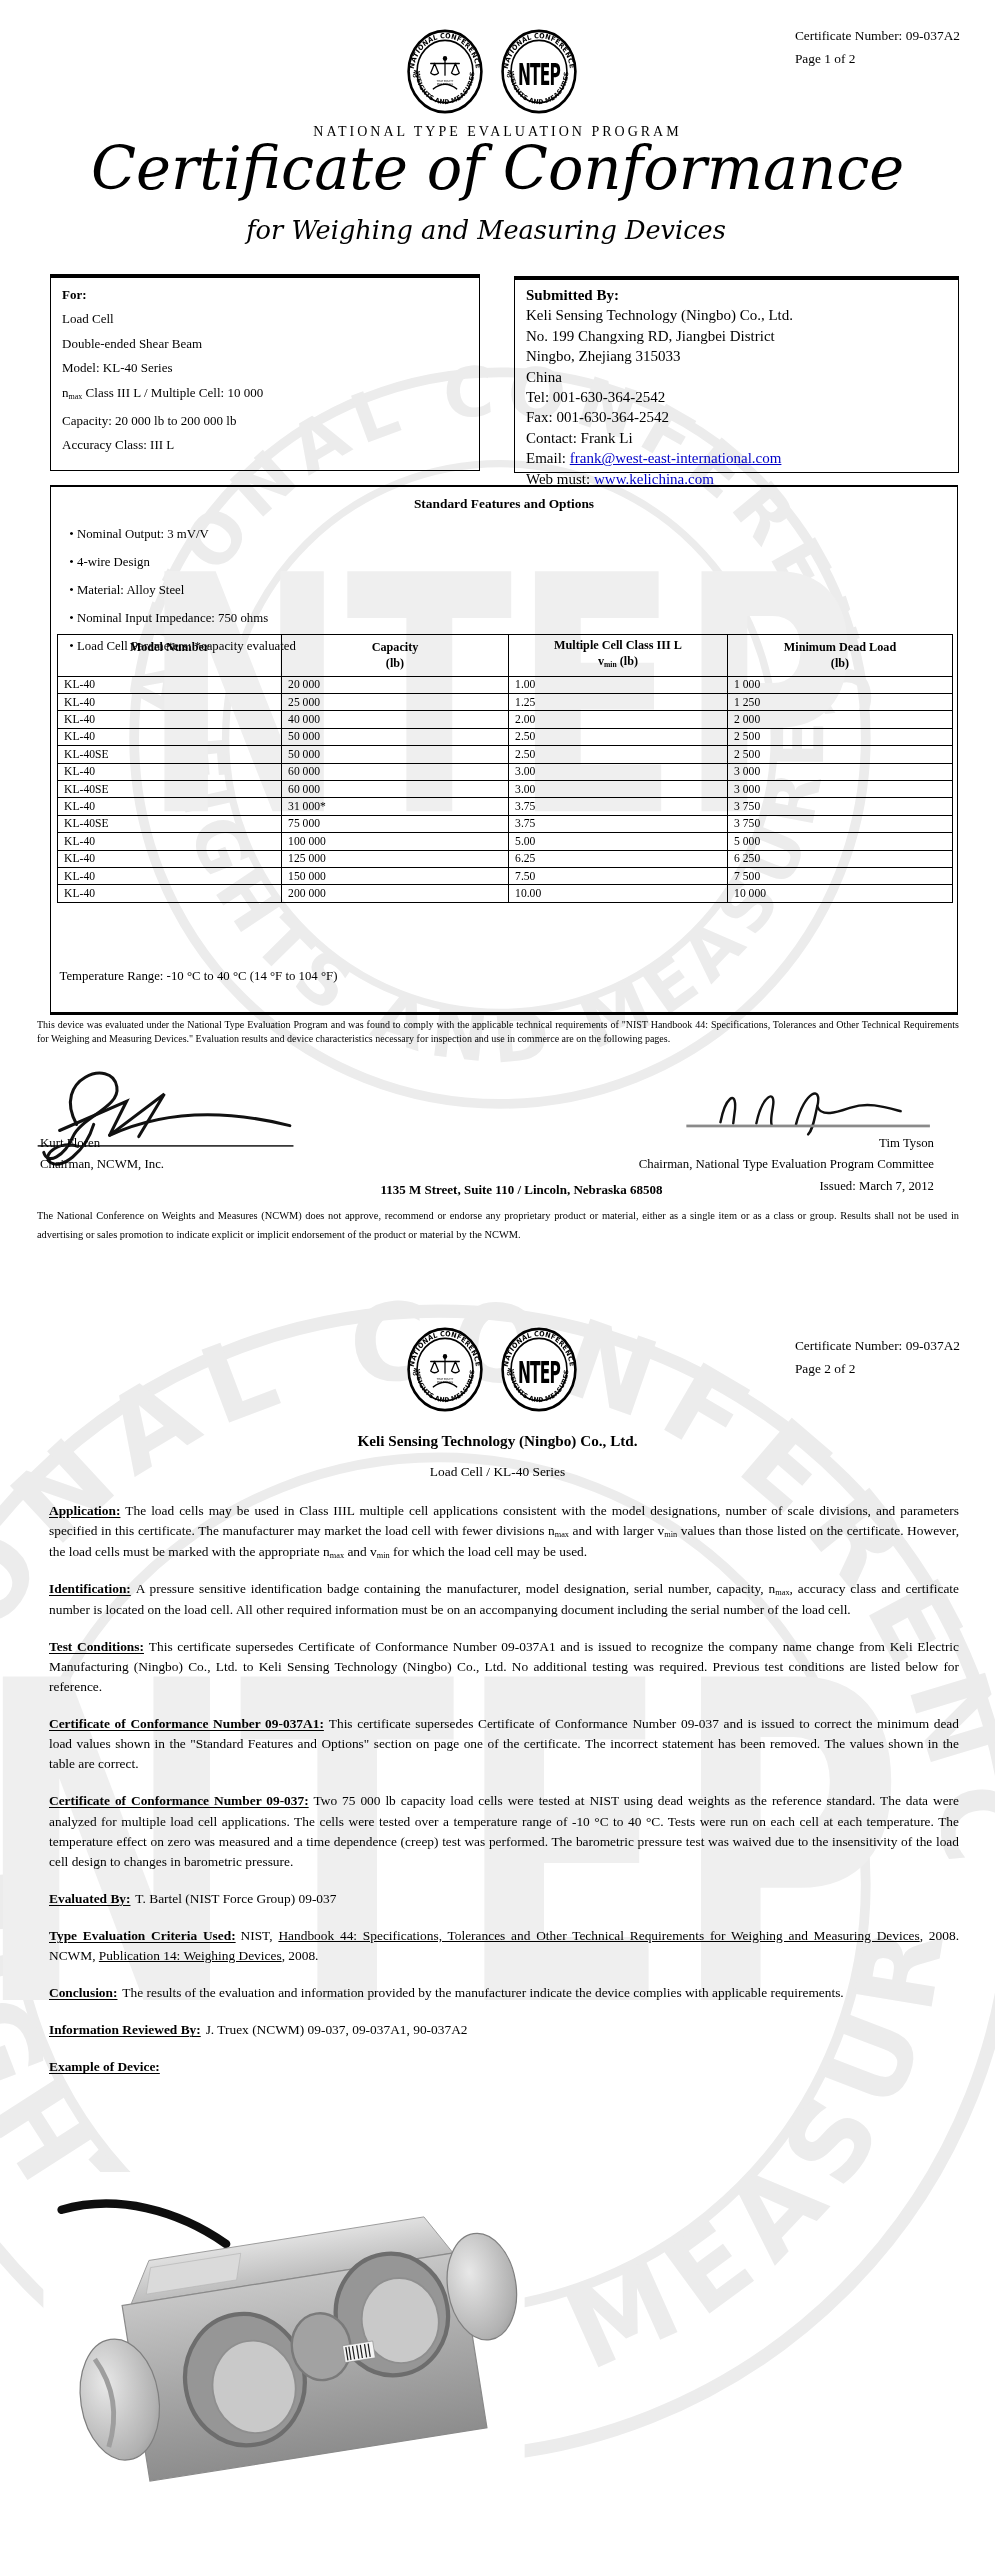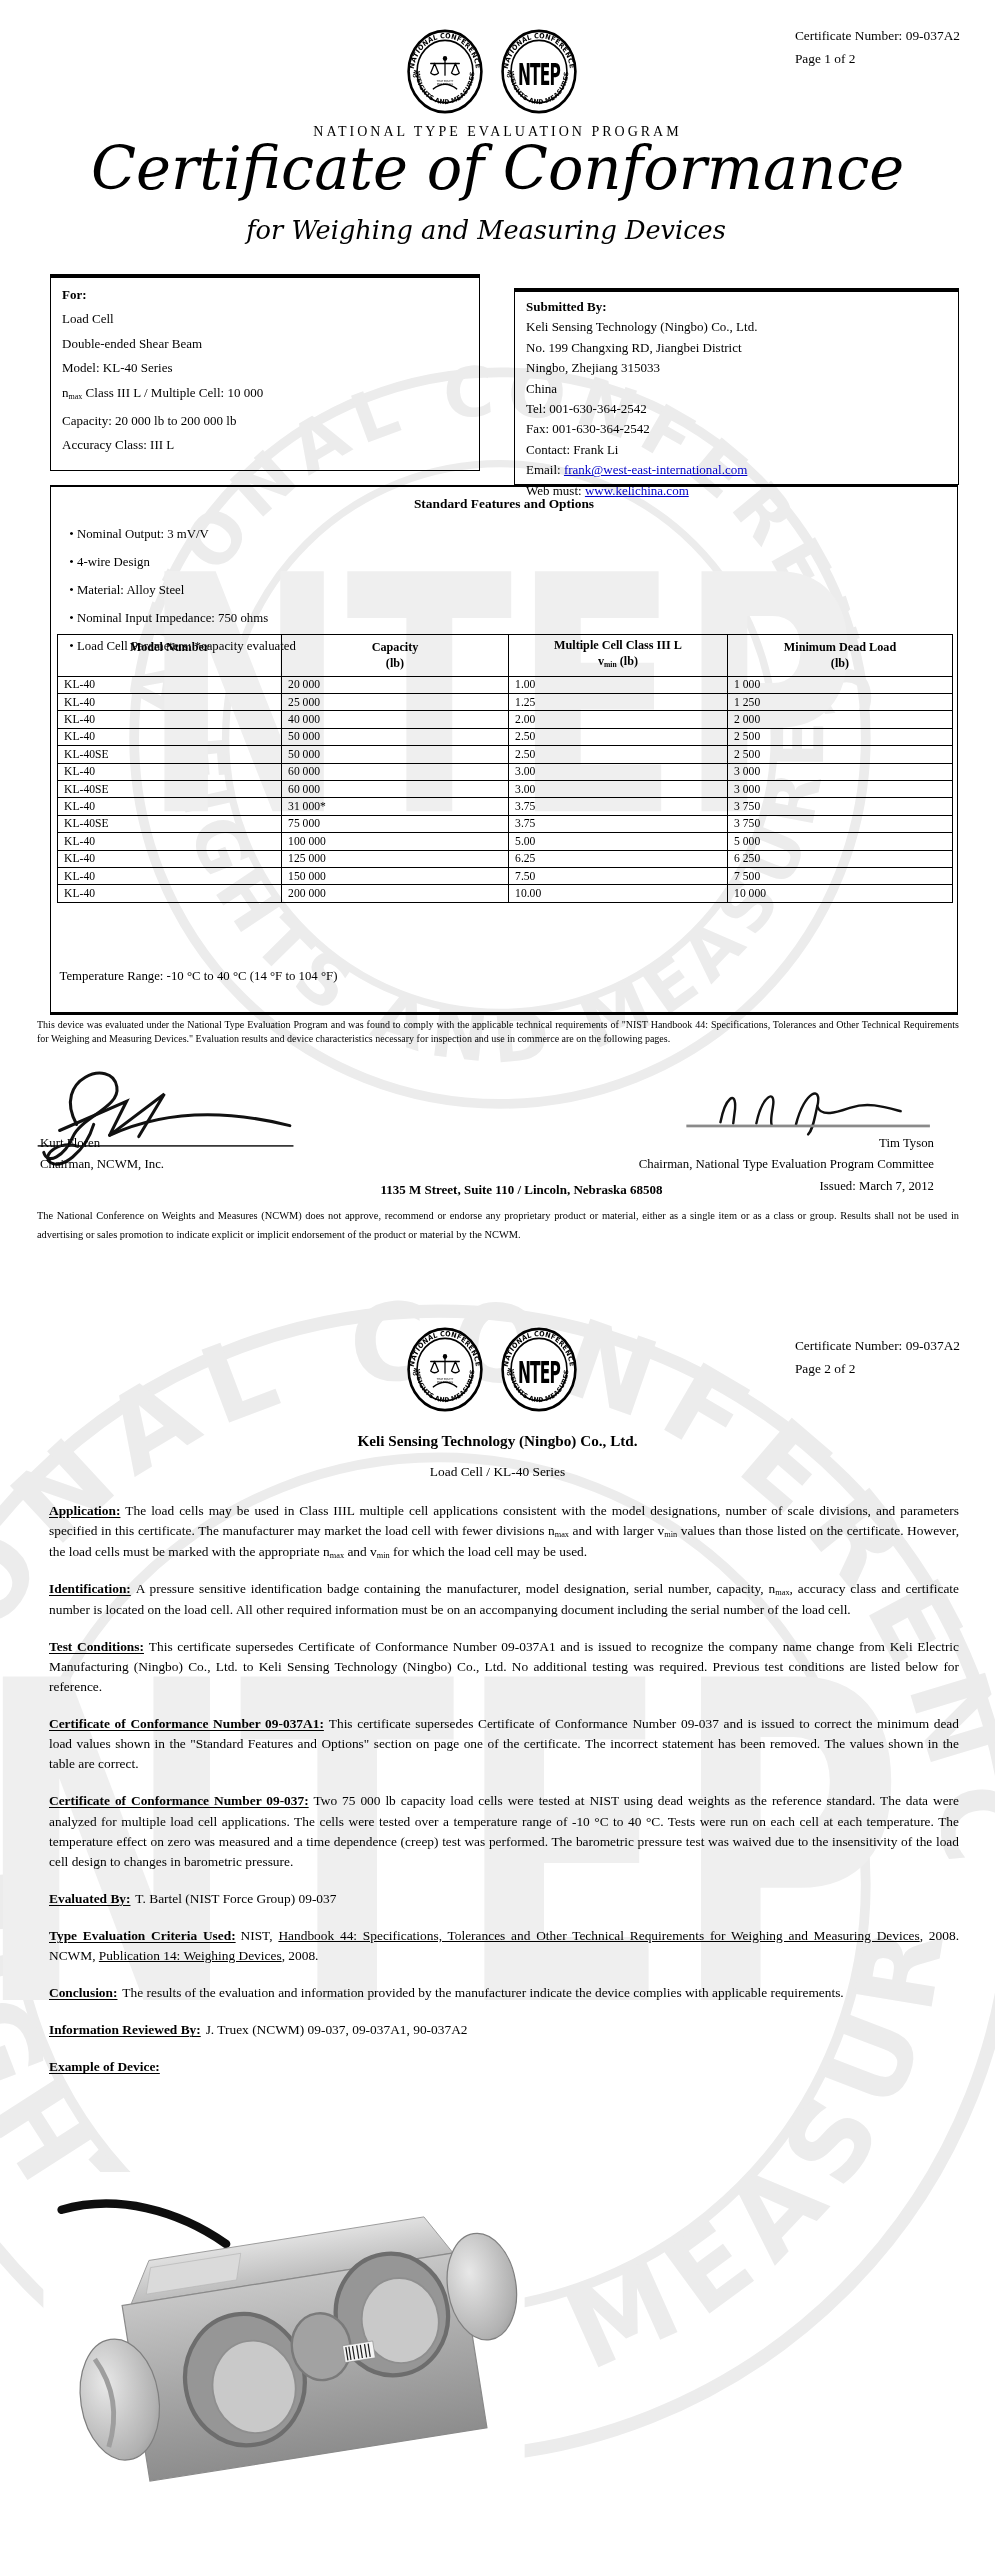--- a/index.html
+++ b/index.html
@@ -132,21 +132,21 @@
 <div class="abs info-box" style="left:50px;top:274px;width:417px;height:187px;">
   <div class="bx-head">For:</div>
   <div>Load Cell</div>
   <div>Double-ended Shear Beam</div>
   <div>Model: KL-40 Series</div>
   <div><span>n</span><sub>max</sub><span> Class III L / Multiple Cell: 10 000</span></div>
   <div>Capacity: 20 000 lb to 200 000 lb</div>
   <div>Accuracy Class: III L</div>
 </div>
 
-<div class="abs info-box" style="left:514px;top:288px;width:432px;height:187px;font-size:13px;line-height:20.4px;">
+<div class="abs info-box" style="left:514px;top:276px;width:432px;height:187px;font-size:15px;line-height:20.4px;">
   <div class="bx-head">Submitted By:</div>
   <div>Keli Sensing Technology (Ningbo) Co., Ltd.</div>
   <div>No. 199 Changxing RD, Jiangbei District</div>
   <div>Ningbo, Zhejiang 315033</div>
   <div>China</div>
   <div>Tel: 001-630-364-2542</div>
   <div>Fax: 001-630-364-2542</div>
   <div>Contact: Frank Li</div>
   <div><span>Email: </span><a class="doc-link">frank@west-east-international.com</a></div>
   <div><span>Web must: </span><a class="doc-link">www.kelichina.com</a></div>

